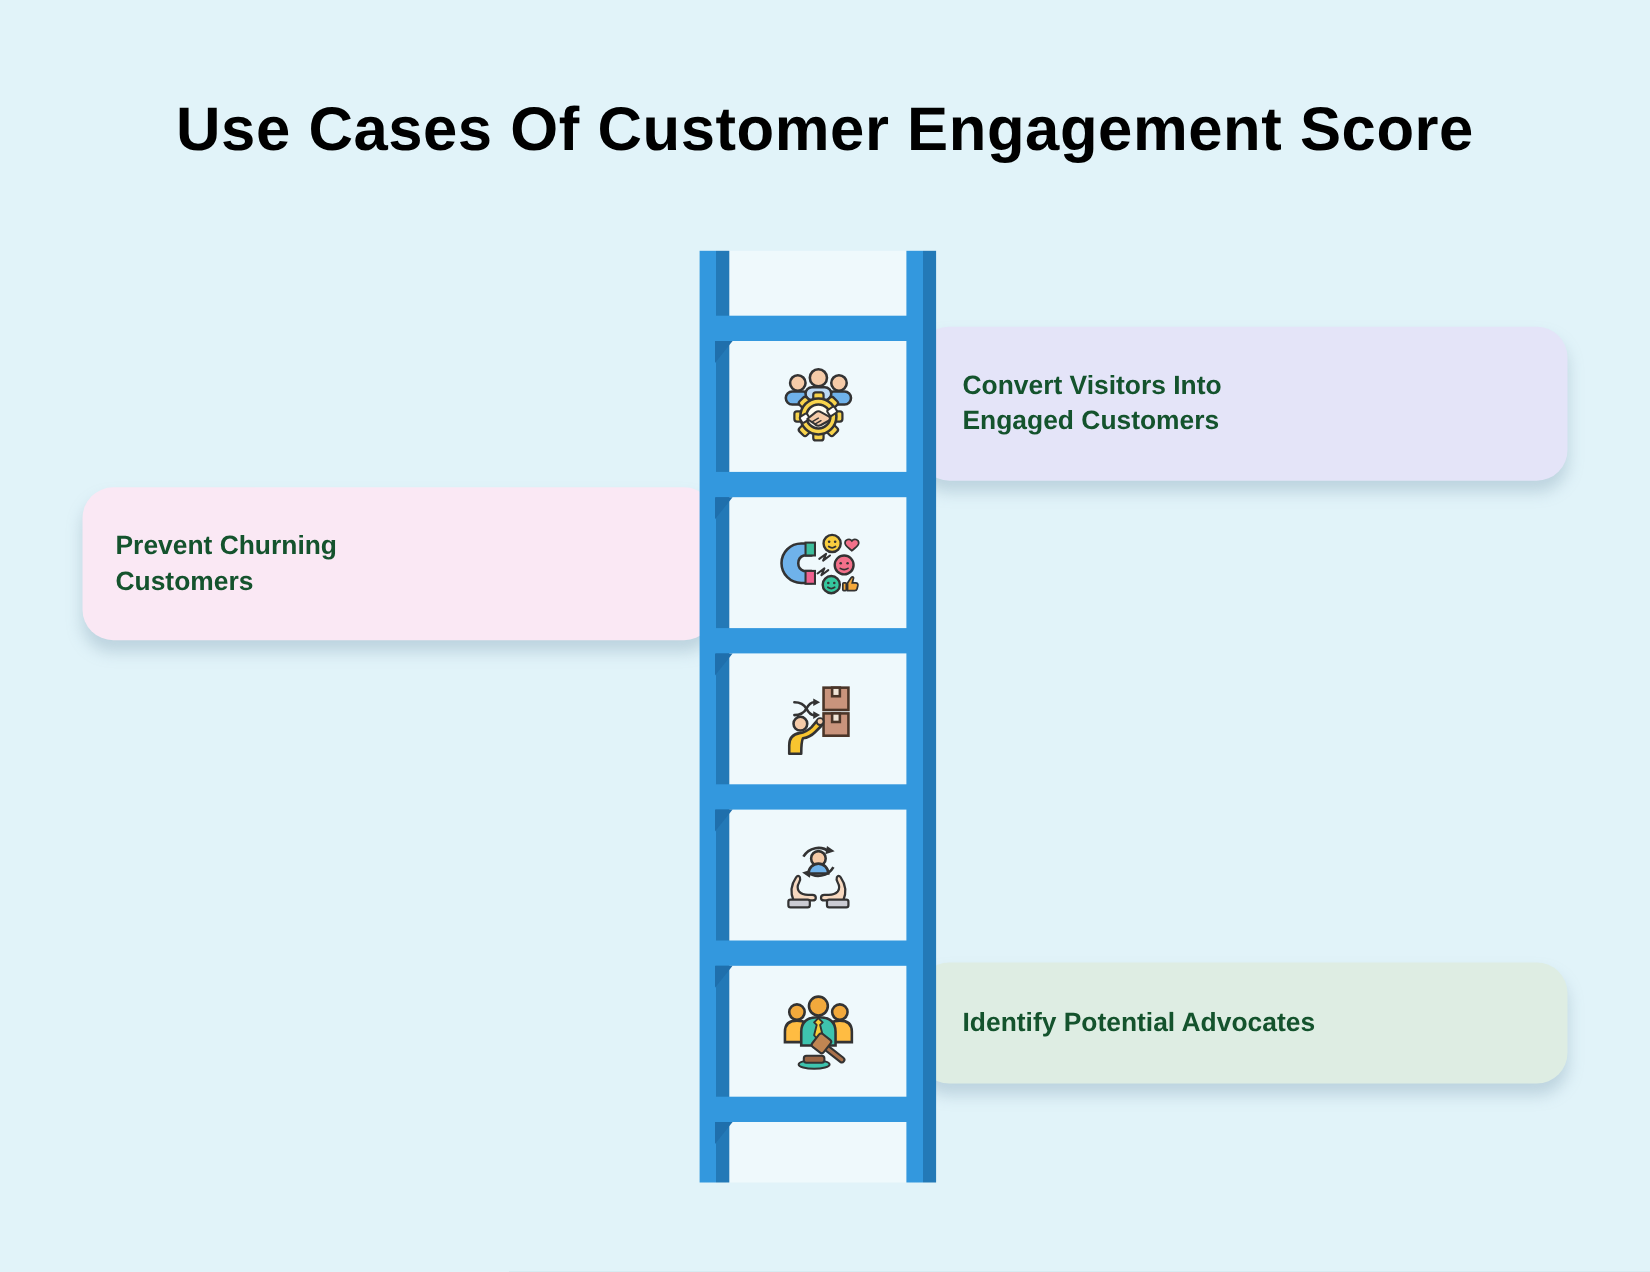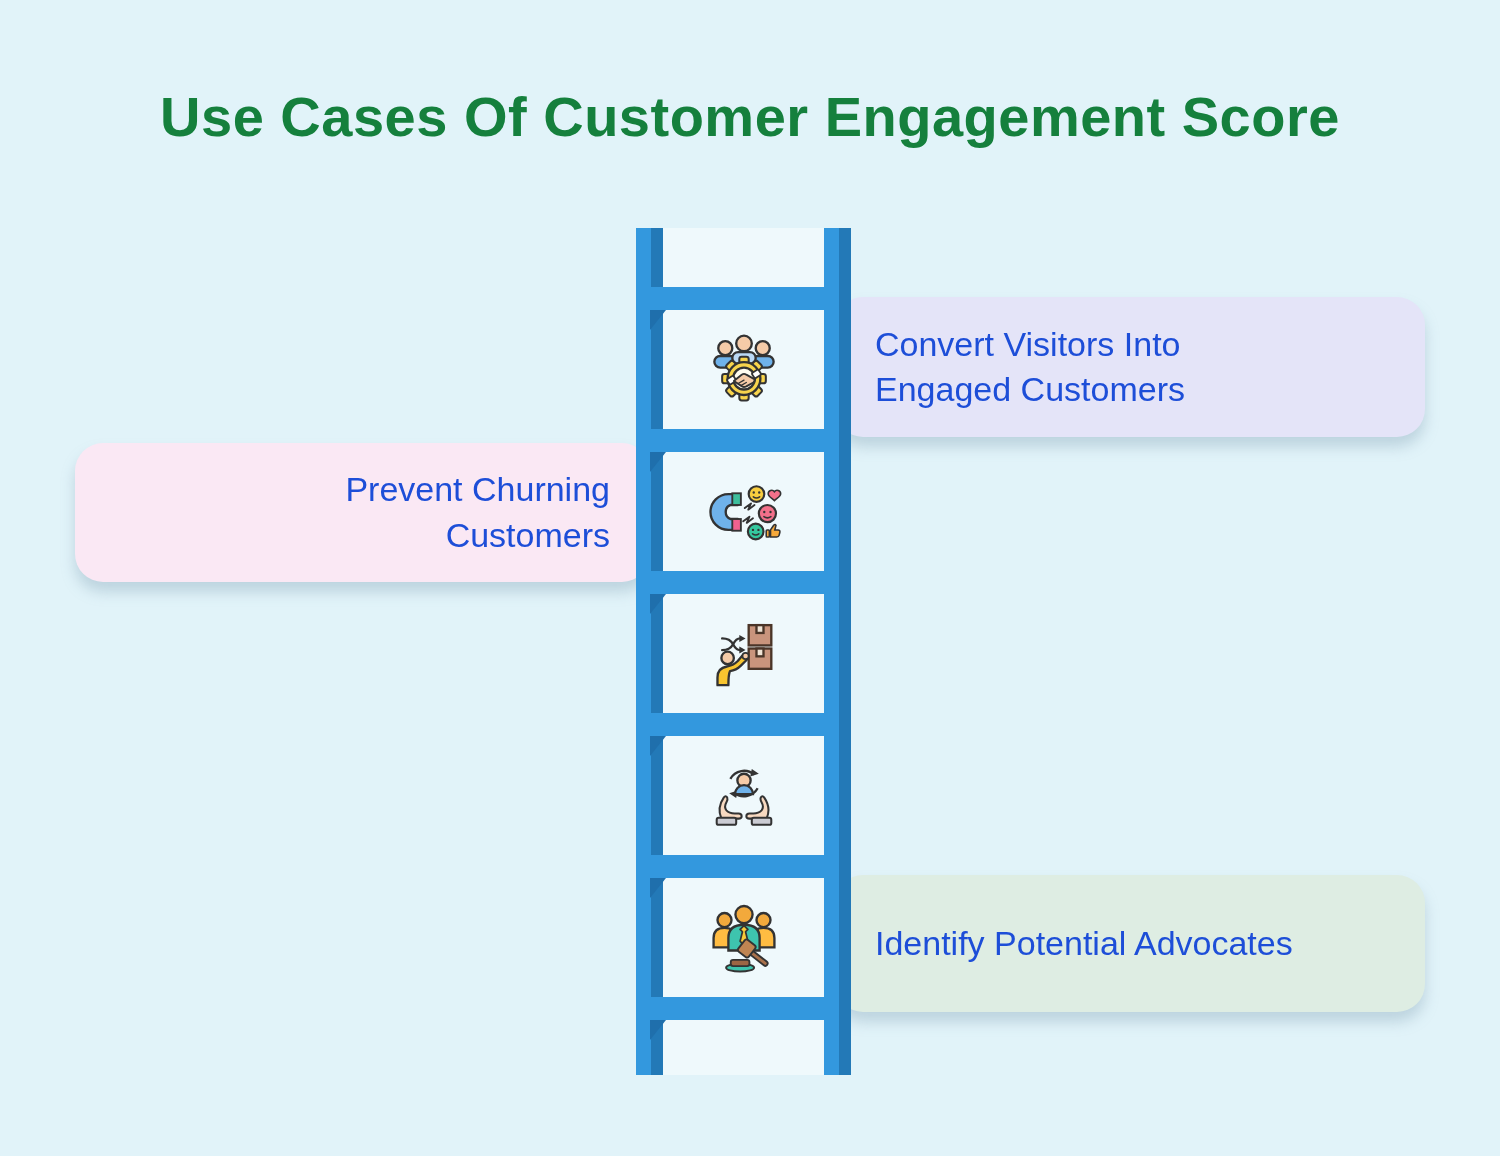--- a/index.html
+++ b/index.html
@@ -3,21 +3,21 @@
 <meta charset="utf-8">
 <style>
   html,body{margin:0;padding:0;background:#cfe6ef;}
   .stage{
     position:relative;width:1500px;height:1156px;overflow:hidden;
     background:#E1F3F9;
     font-family:"Liberation Sans", sans-serif;
   }
   .title{
     position:absolute;top:84px;left:0;width:1500px;text-align:center;
-    font-size:56px;font-weight:700;letter-spacing:.5px;color:#15803d;
+    font-size:56px;font-weight:700;letter-spacing:.5px;color:#000000;
   }
   
   .ladder-interior{
     position:absolute;left:660px;top:228px;width:167px;height:847px;
     background:#EFF9FC;z-index:1;
   }
   .rail{
     position:absolute;top:228px;width:27px;height:847px;
     background:linear-gradient(to right,#3398DE 0 55%,#2379B7 55% 100%);
   }
@@ -36,32 +36,32 @@
   .icon-tile{
     position:absolute;left:663px;width:161px;height:119px;z-index:3;
     display:flex;align-items:center;justify-content:center;
   }
   .tile-1{top:310px}.tile-2{top:452px}.tile-3{top:594px}
   .tile-4{top:736px}.tile-5{top:878px}
   
   .card{
     position:absolute;border-radius:28px;box-sizing:border-box;
     display:flex;align-items:center;
-    color:#1d4ed8;font-size:34px;font-weight:400;line-height:1.33;
+    color:#14532d;font-size:24px;font-weight:700;line-height:1.33;
     box-shadow:0 10px 14px rgba(124,156,176,.35);
     z-index:0;
   }
   .card-label{width:100%;white-space:pre-line;}
   .card-right{left:835px;width:590px;padding:10px 30px 10px 40px;text-align:left;}
-  .card-left{left:75px;width:575px;padding:10px 40px 10px 30px;text-align:right;}
+  .card-left{left:75px;width:575px;padding:10px 40px 10px 30px;}
   .card-1{top:297px;height:140px;}
   .card-2{top:443px;height:139px;}
   .card-3{top:588px;height:134px;}
   .card-4{top:733px;height:135px;}
-  .card-5{top:875px;height:137px;}
+  .card-5{top:875px;height:110px;}
 </style>
 </head>
 <body>
 
 <div class="stage">
 
   <div class="title">Use Cases Of Customer Engagement Score</div>
 
   <div class="card card-right card-1" style="background: rgb(228, 228, 248);">
     <div class="card-label">Convert Visitors Into

